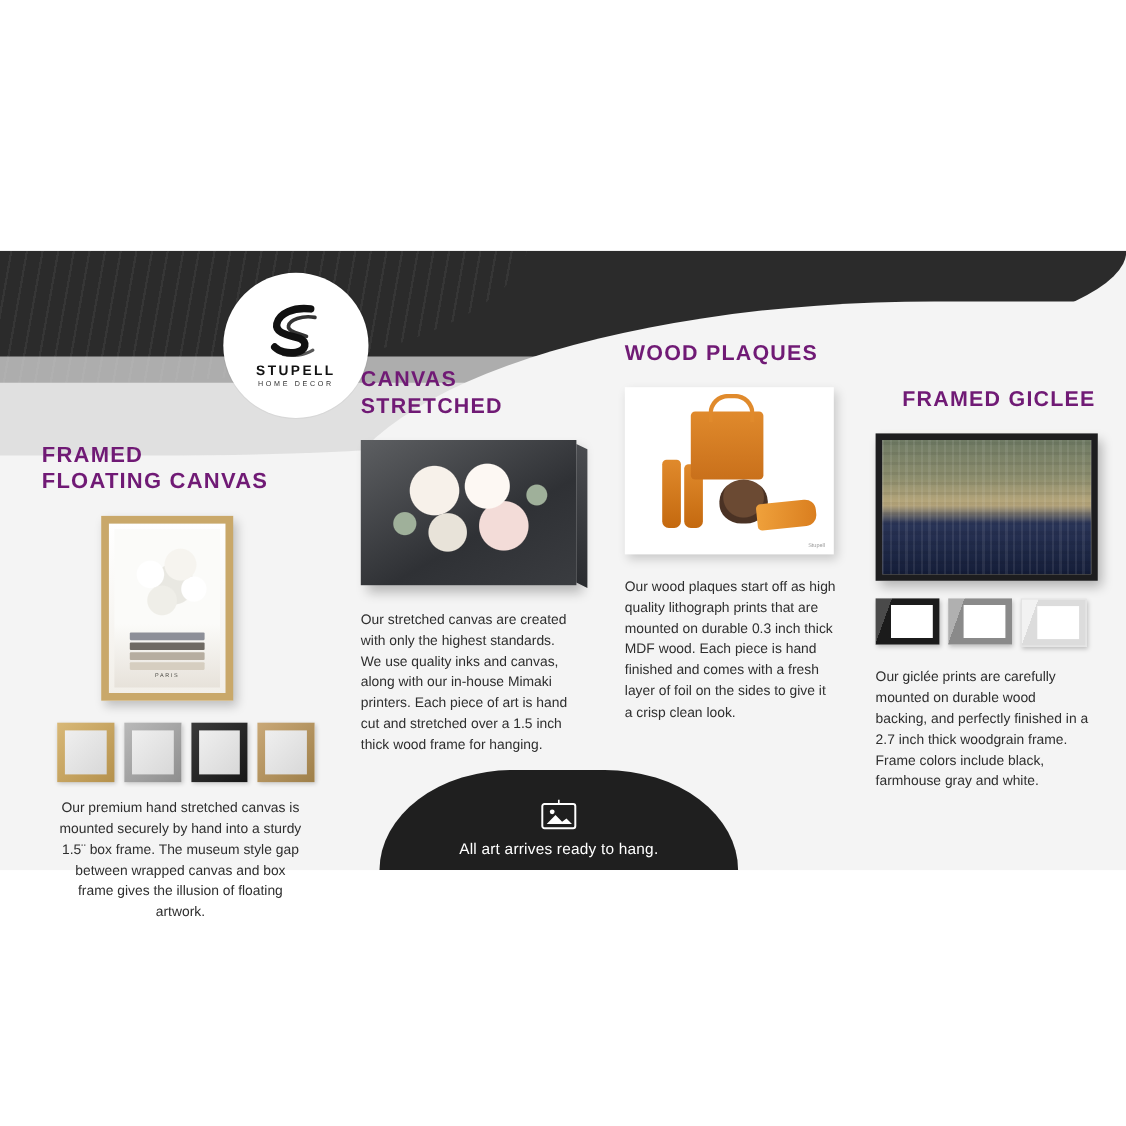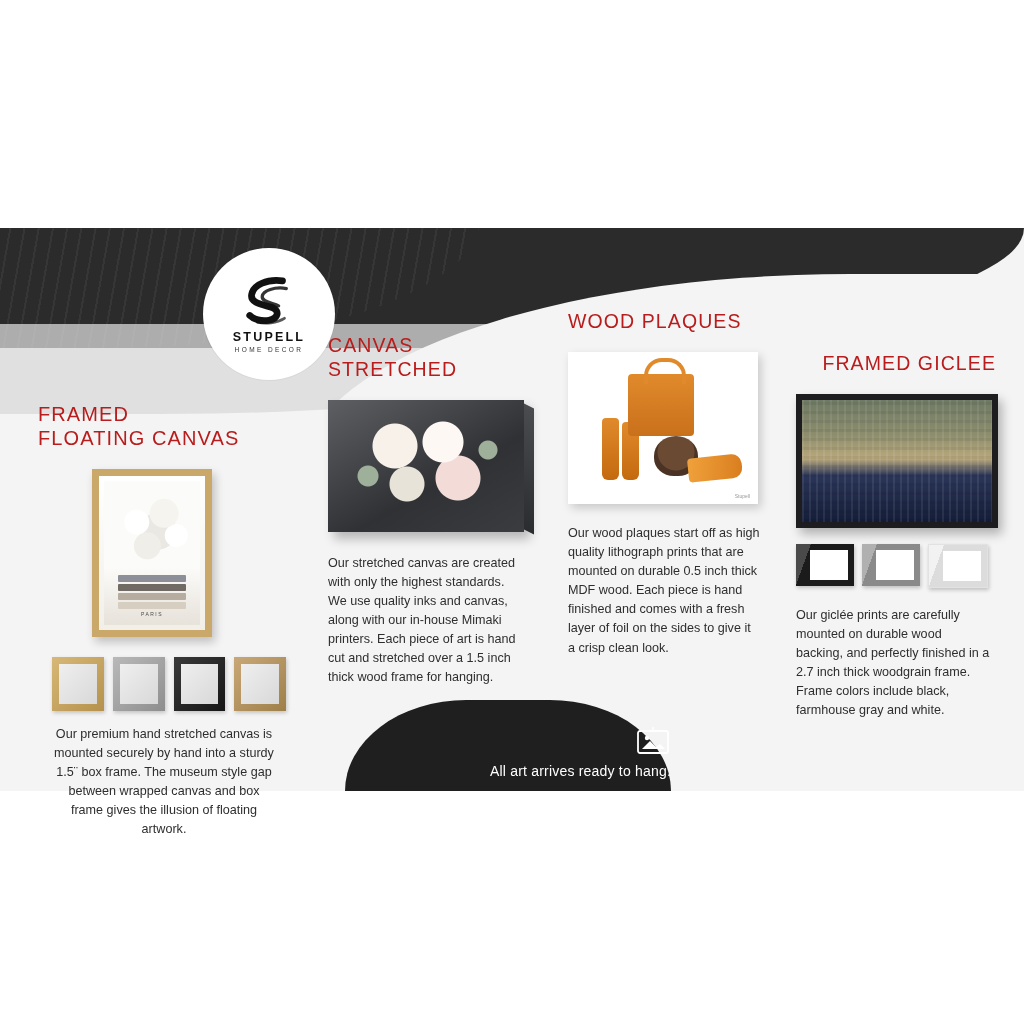--- a/index.html
+++ b/index.html
@@ -105,22 +105,22 @@
     letter-spacing: 2.4px;
     color: #333;
     margin-top: 2px;
   }
   
   .col {
     position: absolute;
     z-index: 5;
   }
   .col-title {
-    font-weight: normal;
-    color: #b91c1c;
+    font-weight: bold;
+    color: #701a75;
     letter-spacing: 1.1px;
     line-height: 1.22;
     text-transform: uppercase;
   }
   .col-body {
     color: #2e2e2e;
     font-size: 12.6px;
     line-height: 1.52;
   }
   
@@ -350,21 +350,21 @@
     position: absolute;
     left: 345px;
     top: 700px;
     width: 326px;
     height: 91px;
     background: #1f1f1f;
     border-radius: 160px 160px 0 0 / 120px 120px 0 0;
     z-index: 9;
     display: flex;
     flex-direction: column;
-    align-items: flex-end;
+    align-items: center;
     justify-content: flex-end;
     padding-bottom: 12px;
     box-sizing: border-box;
   }
   .bottom-tab .frame-icon {
     margin-bottom: 7px;
   }
   .bottom-text {
     color: #ffffff;
     font-size: 14px;
@@ -446,21 +446,21 @@
       <div>WOOD PLAQUES</div>
     </div>
     <div class="c3-plaque">
       <div class="c3-boot1"></div>
       <div class="c3-boot2"></div>
       <div class="c3-bag"></div>
       <div class="c3-dog"></div>
       <div class="c3-scarf"></div>
       <div class="c3-sig">Stupell</div>
     </div>
-    <div class="col-body">Our wood plaques start off as high quality lithograph prints that are mounted on durable 0.5 inch thick MDF wood. Each piece is hand finished and comes with a fresh layer of foil on the sides to give it a crisp clean look.</div>
+    <div class="col-body">Our wood plaques start off as high quality lithograph prints that are mounted on durable 0.3 inch thick MDF wood. Each piece is hand finished and comes with a fresh layer of foil on the sides to give it a crisp clean look.</div>
   </div>
 
   <div class="col" id="col4">
     <div class="col-title">
       <div>FRAMED GICLEE</div>
     </div>
     <div class="c4-art">
       <div class="c4-tex"></div>
     </div>
     <div class="frame-samples">

